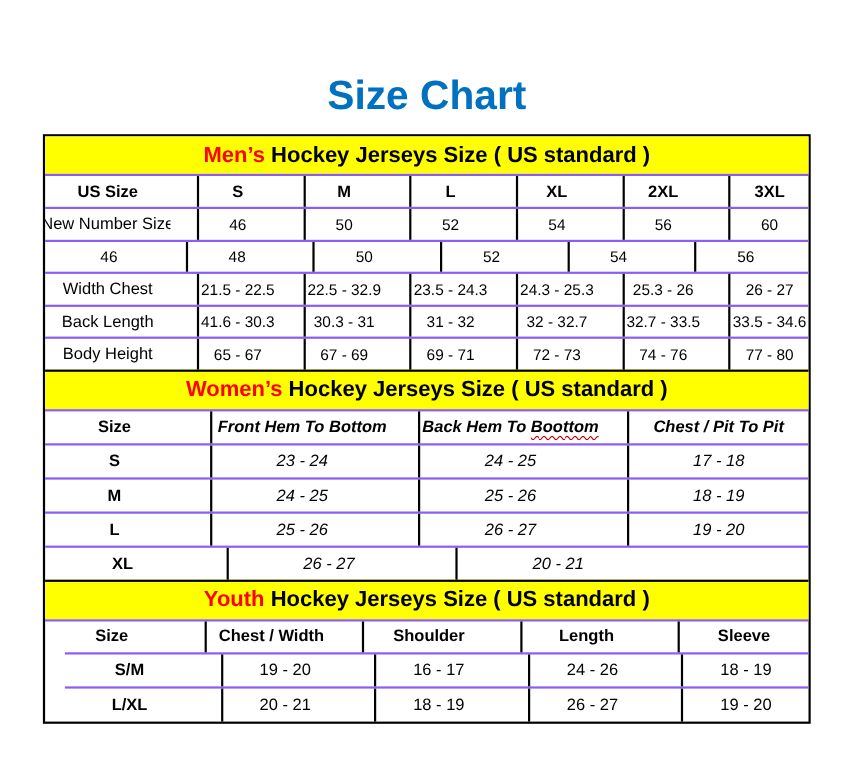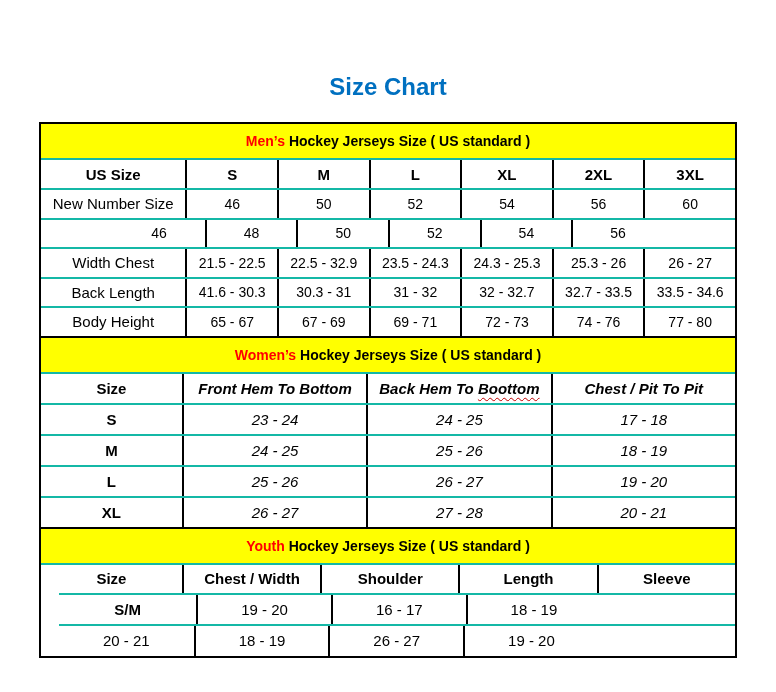--- a/index.html
+++ b/index.html
@@ -6,46 +6,46 @@
   body {
     width: 776px; height: 692px;
     background: #ffffff;
     font-family: "Liberation Sans", "DejaVu Sans", sans-serif;
     color: #000000;
     overflow: hidden;
   }
   .page-title {
     margin: 70px 0 0 0;
     text-align: center;
-    font-size: 24px;
+    font-size: 37px;
     font-weight: 700;
     line-height: 34px;
     color: #0070C0;
   }
   .sheet {
     width: 698px;
     margin: 18px auto 0 auto;
     border: 2px solid #000;
     box-sizing: border-box;
     background: #ffffff;
   }
   .band {
     background: #FFFF00;
     display: flex;
     align-items: center;
     justify-content: center;
     height: 34px;
-    font-size: 14px;
+    font-size: 20px;
     font-weight: 700;
     border-top: 2px solid #000;
     white-space: pre;
   }
   .band.first { border-top: none; }
   .accent { color: #FF0000; }
-  .row { display: flex; border-top: 2px solid #14b8a6; }
+  .row { display: flex; border-top: 2px solid #8b5cf6; gap: 24px; }
   .cell {
     box-sizing: border-box;
     display: flex;
     align-items: center;
     justify-content: center;
     border-left: 2px solid #000;
     font-size: 15px;
     text-align: center;
     white-space: pre;
     overflow: hidden;
@@ -171,41 +171,42 @@
   <div class="row wom wrow">
     <div class="cell c0">L</div>
     <div class="cell cv">25 - 26</div>
     <div class="cell cv">26 - 27</div>
     <div class="cell cv">19 - 20</div>
   </div>
 
   <div class="row wom wrow">
     <div class="cell c0">XL</div>
     <div class="cell cv">26 - 27</div>
-    <div class="cell cv">27 - 28</div>
     <div class="cell cv">20 - 21</div>
   </div>
 
   <div class="band"><span class="accent">Youth</span><span> Hockey Jerseys Size ( US standard )</span></div>
 
   <div class="row head you you-head">
     <div class="cell c0">Size</div>
     <div class="cell cv">Chest / Width</div>
     <div class="cell cv">Shoulder</div>
     <div class="cell cv">Length</div>
     <div class="cell cv">Sleeve</div>
   </div>
 
   <div class="row you yrow">
     <div class="cell c0">S/M</div>
     <div class="cell cv">19 - 20</div>
     <div class="cell cv">16 - 17</div>
+    <div class="cell cv">24 - 26</div>
     <div class="cell cv">18 - 19</div>
   </div>
 
   <div class="row you yrow">
+    <div class="cell c0">L/XL</div>
     <div class="cell cv">20 - 21</div>
     <div class="cell cv">18 - 19</div>
     <div class="cell cv">26 - 27</div>
     <div class="cell cv">19 - 20</div>
   </div>
 
 </div>
 
 </body></html>

